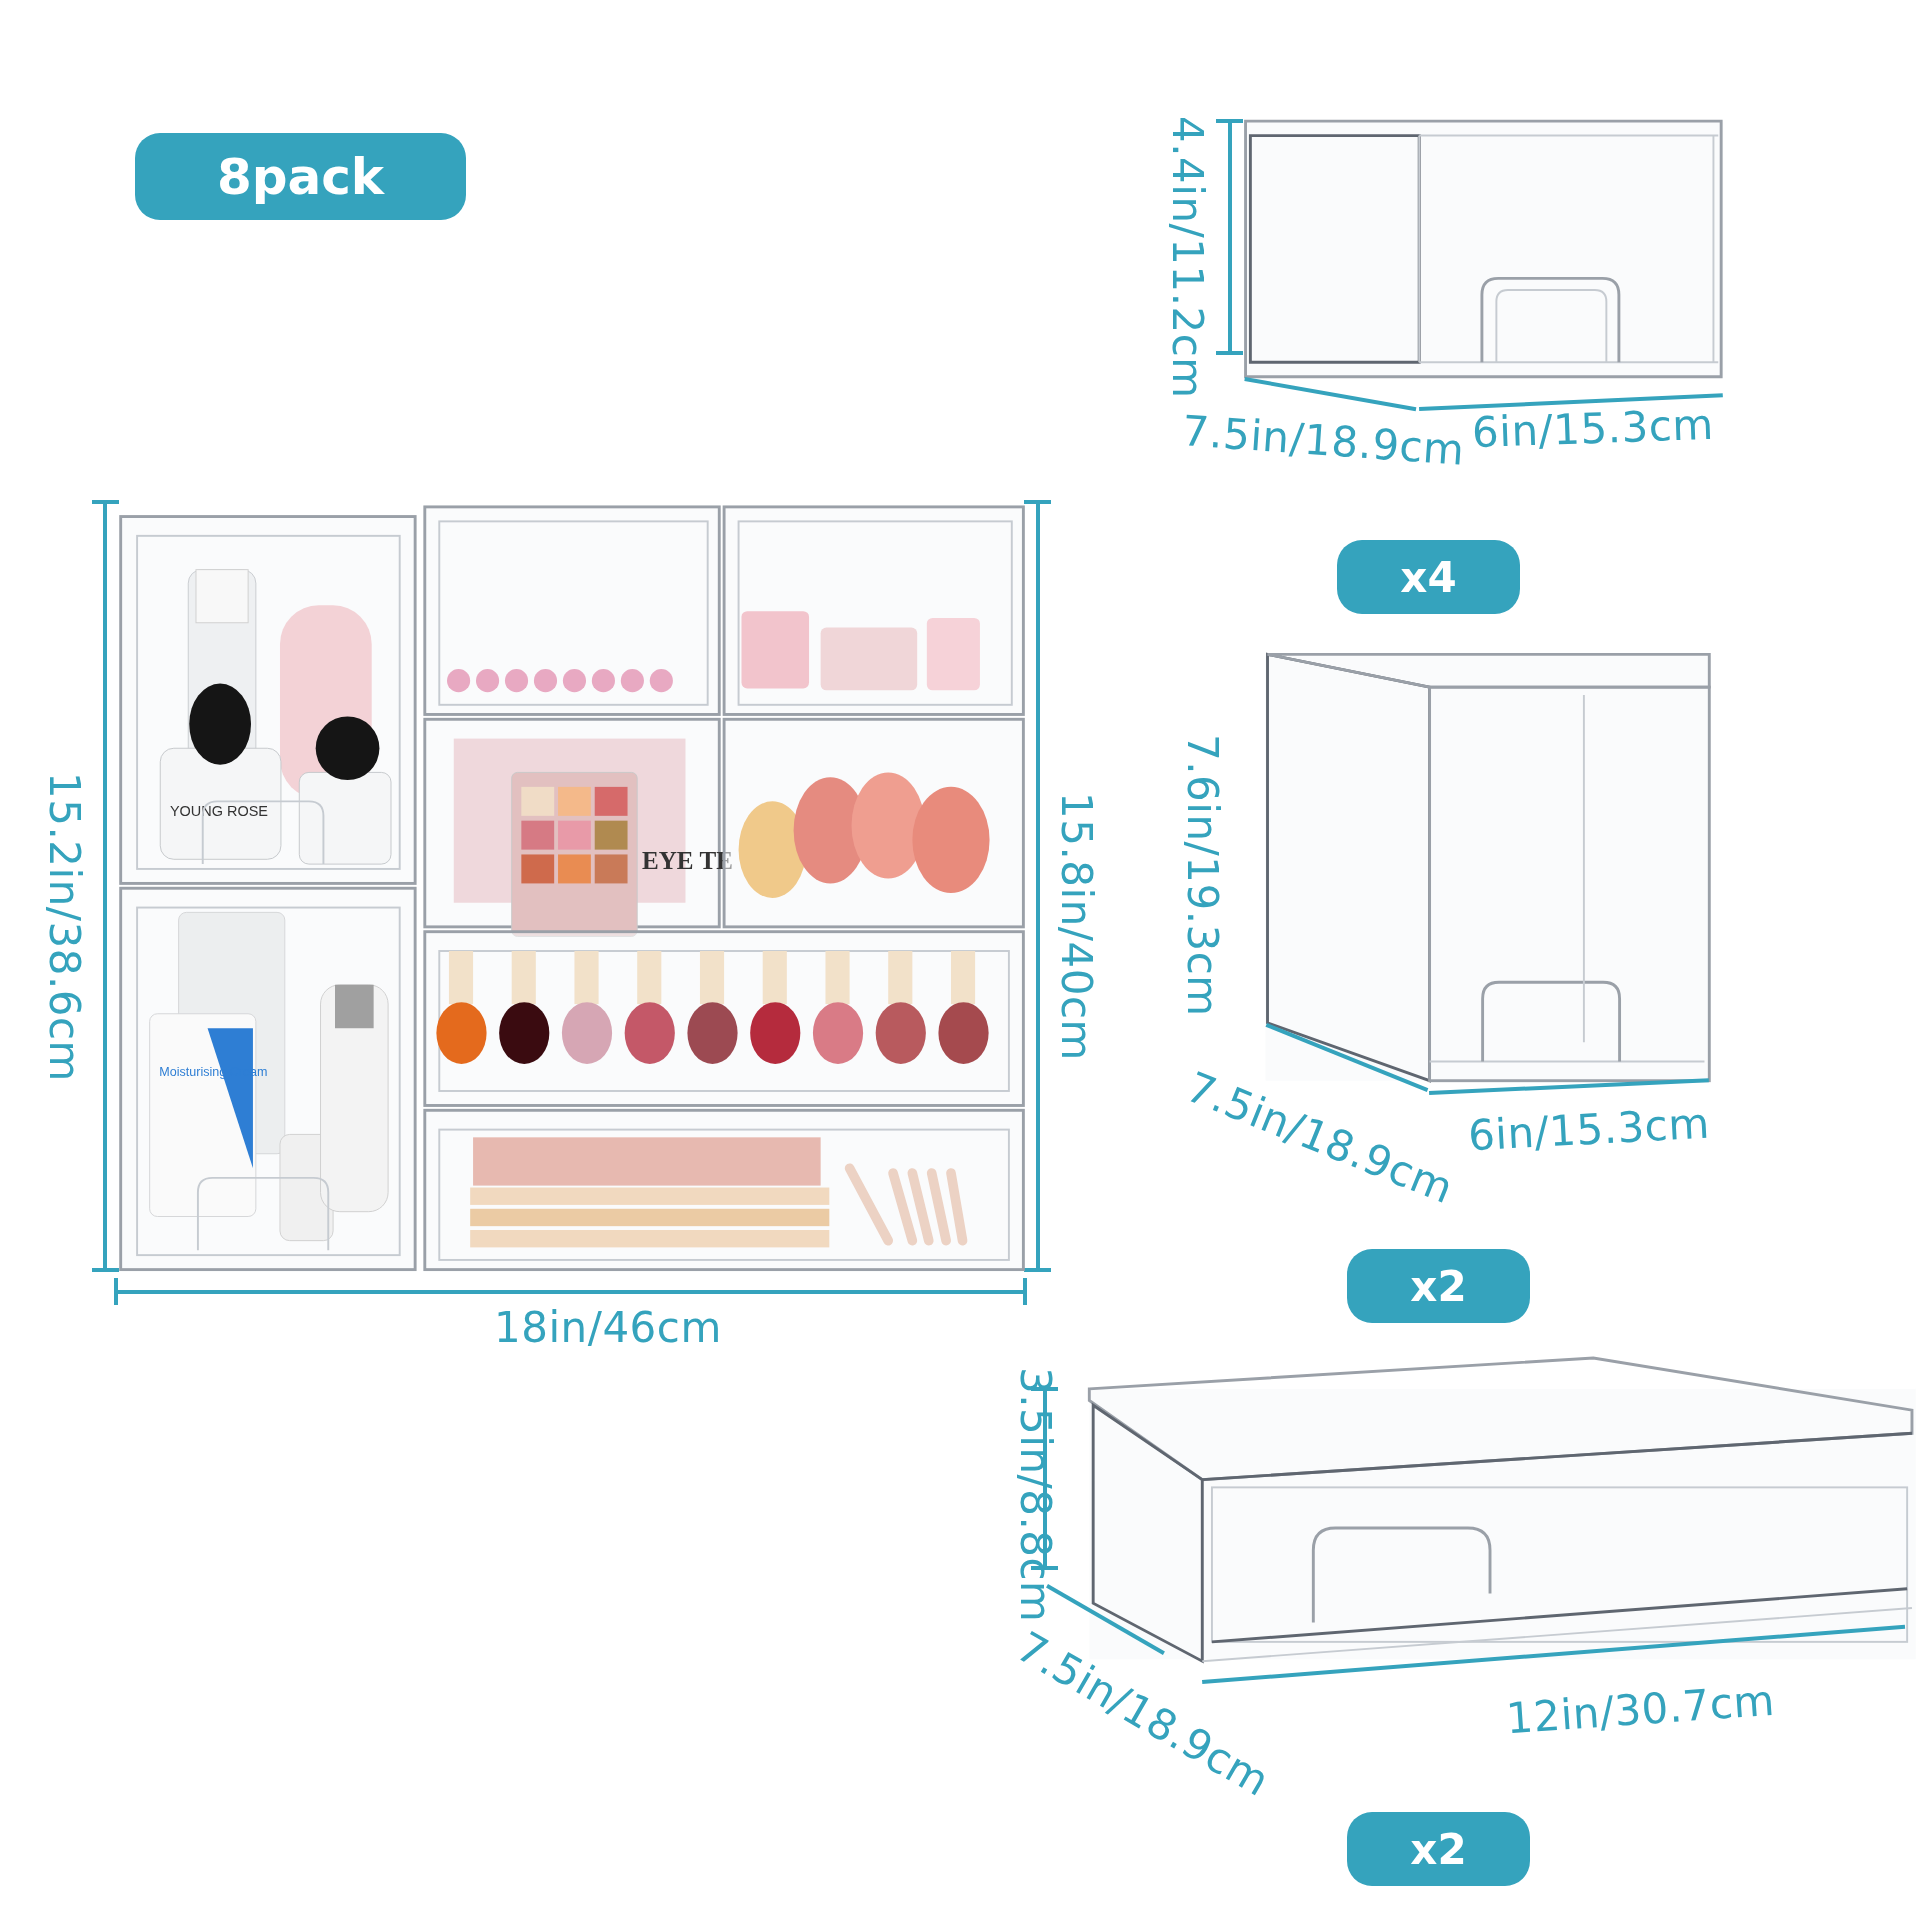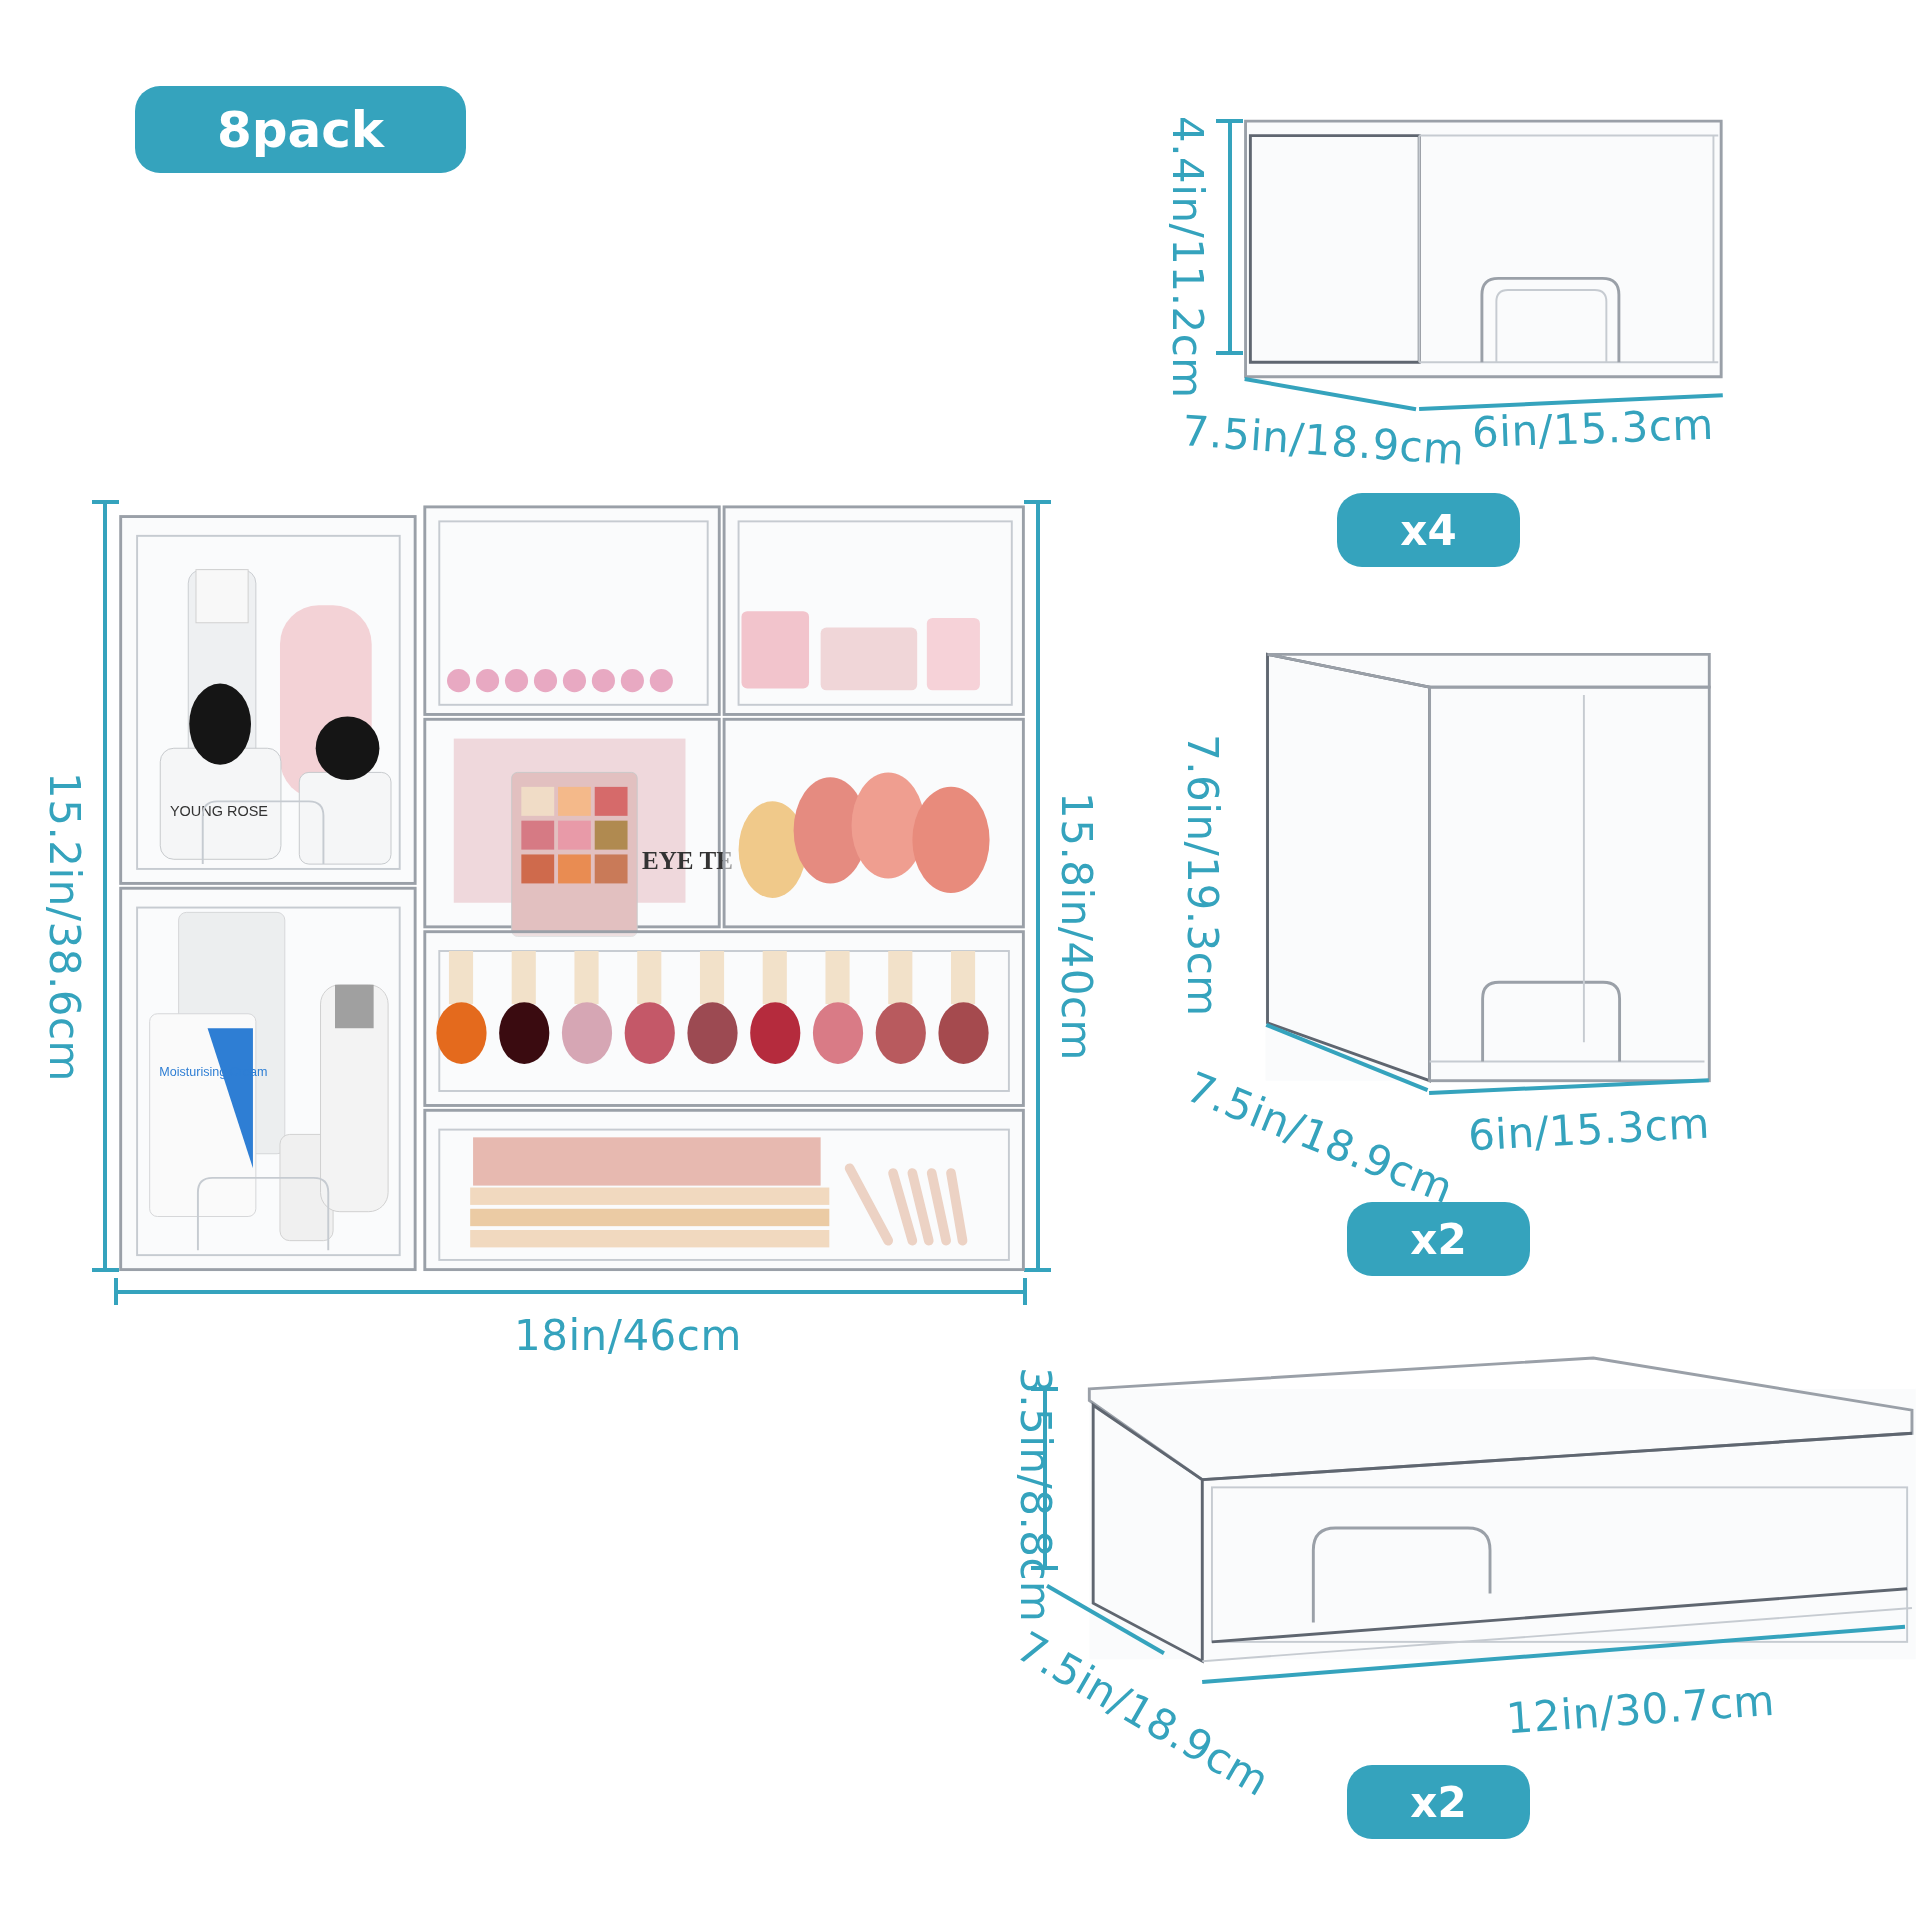--- a/index.html
+++ b/index.html
@@ -1,20 +1,20 @@
 <!DOCTYPE html>
 <html><head>
 <meta charset="utf-8">
 <style>
   html, body { margin:0; padding:0; background:#ffffff; }
   body { width:1931px; height:1931px; position:relative; overflow:hidden;
          font-family:"DejaVu Sans", "Liberation Sans", sans-serif; }
   .abs { position:absolute; }
   .badge { position:absolute; background:var(--accent); color:#fff; border-radius:25px;
-           display:flex; align-items:center; justify-content:center; font-weight:bold; }
+           display:flex; align-items:center; justify-content:center; font-weight:bold;margin-top:47px; }
   .dim { position:absolute; color:var(--accent); font-size:42px; white-space:nowrap; font-weight:500;
          letter-spacing:0.5px; }
   .vline { position:absolute; width:3.9px; background:var(--accent); }
   .hline { position:absolute; height:3.9px; background:var(--accent); }
   .tick-h { position:absolute; height:3.9px; width:27px; background:var(--accent); }
   .tick-v { position:absolute; width:3.9px; height:27px; background:var(--accent); }
   .rot-cw { transform-origin:0 0; transform:rotate(90deg); }
   svg { position:absolute; overflow:visible; }
   .drawer-edge { fill:none; stroke:#9aa0a8; stroke-width:3; }
   .drawer-thin { fill:none; stroke:#c6cbd1; stroke-width:2; }
@@ -38,21 +38,21 @@
     <div class="dim rot-cw" style="left:89px; top:772px;">15.2in/38.6cm</div>
 
     <div class="vline" style="left:1036px; top:502px; height:768px;"></div>
     <div class="tick-h" style="left:1024px; top:500px;"></div>
     <div class="tick-h" style="left:1024px; top:1268px;"></div>
     <div class="dim rot-cw" style="left:1101px; top:792px;">15.8in/40cm</div>
 
     <div class="hline" style="left:116px; top:1290px; width:910px;"></div>
     <div class="tick-v" style="left:114px; top:1278px;"></div>
     <div class="tick-v" style="left:1023px; top:1278px;"></div>
-    <div class="dim" style="left:514px; top:1303px;margin-top:8px;">18in/46cm</div>
+    <div class="dim" style="left:494px; top:1303px;">18in/46cm</div>
 
     <svg width="1062" height="1371" style="left:0; top:0;" viewBox="0 0 1100 1420">
 
       <g>
         <rect class="glass" x="125" y="535" width="305" height="380"></rect>
         <rect class="drawer-edge" x="125" y="535" width="305" height="380"></rect>
         <rect class="drawer-thin" x="142" y="555" width="272" height="345"></rect>
 
         <rect x="195" y="590" width="70" height="220" rx="14" fill="#eef0f2" stroke="#c9ccd0"></rect>
         <rect x="203" y="590" width="54" height="55" fill="#f8f8f8" stroke="#d0d0d0"></rect>

